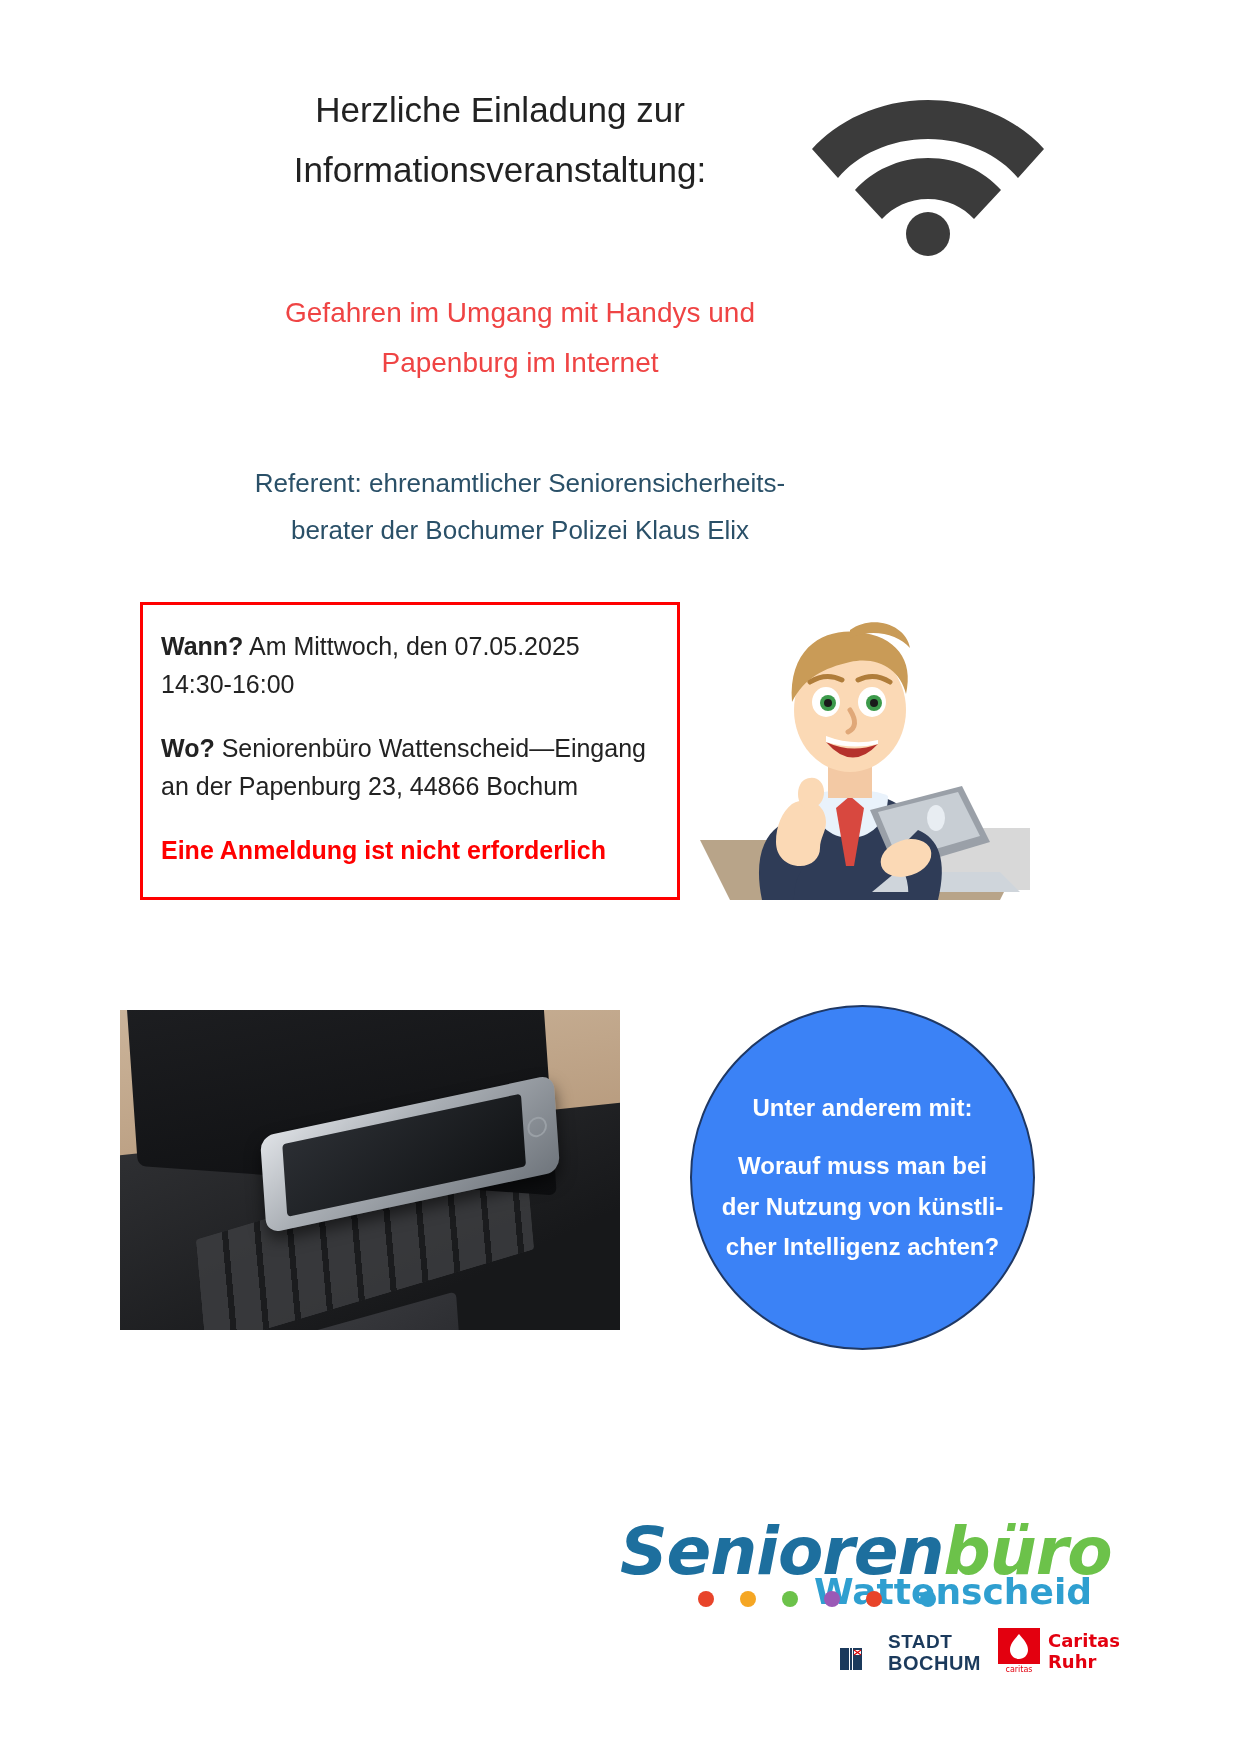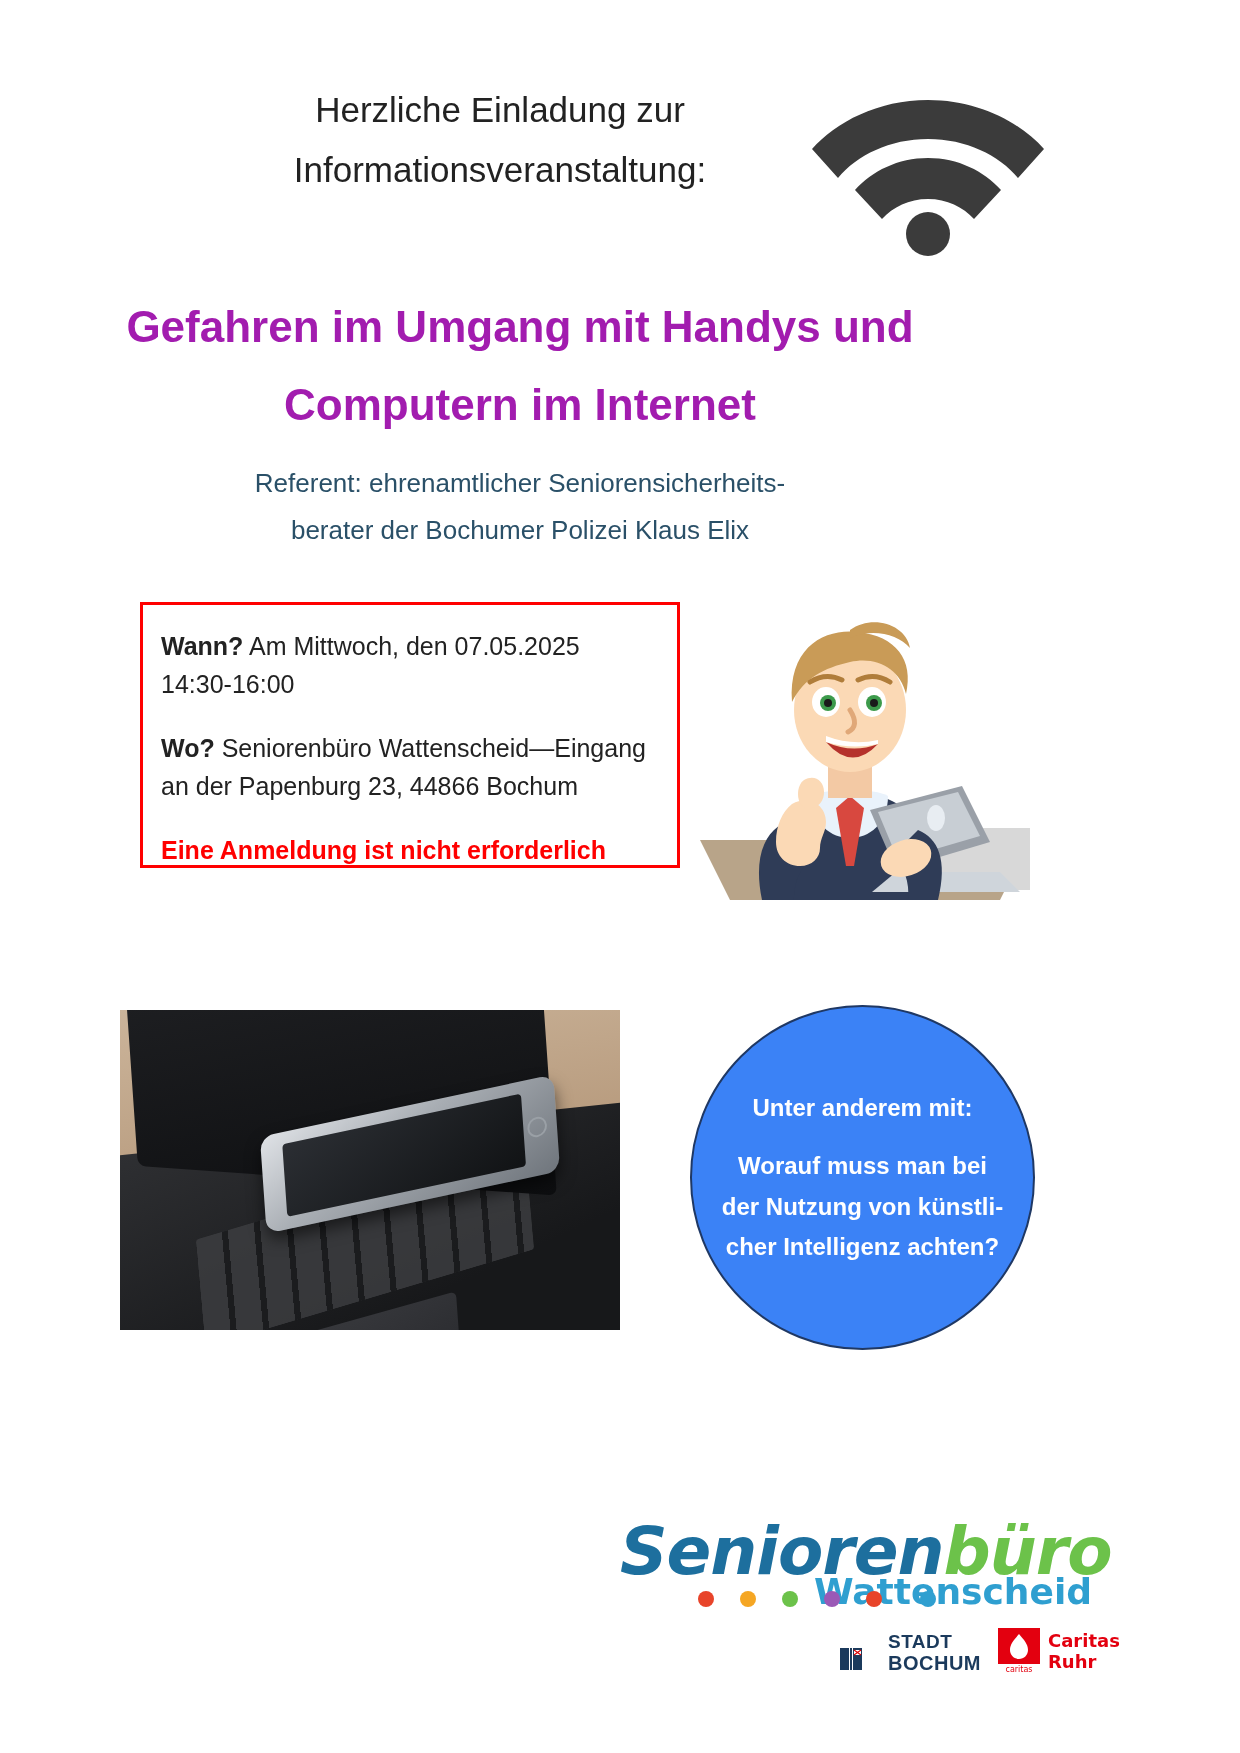--- a/index.html
+++ b/index.html
@@ -39,24 +39,24 @@
     height: 165px;
   }
 
   
   .main-title {
     position: absolute;
     top: 288px;
     left: 100px;
     width: 840px;
     text-align: center;
-    font-size: 44px;
-    font-weight: bold;
+    font-size: 28px;
+    font-weight: normal;
     line-height: 1.78;
-    color: #a21caf;
+    color: #ef4444;
   }
   .main-title .line { display: block; }
 
   
   .speaker {
     position: absolute;
     top: 460px;
     left: 150px;
     width: 740px;
     text-align: center;
@@ -65,21 +65,21 @@
     color: #2a5068;
   }
   .speaker .line { display: block; }
 
   
   .info-box {
     position: absolute;
     top: 602px;
     left: 140px;
     width: 540px;
-    height: 266px;
+    height: 298px;
     border: 3px solid #ff0000;
     box-sizing: border-box;
     padding: 22px 20px 0 18px;
   }
   .info-box p {
     margin: 0 0 26px 0;
     font-size: 25px;
     line-height: 1.52;
     color: #222222;
   }
@@ -322,21 +322,21 @@
     <g fill="#3b3b3b">
       <path d="M116 8 C66 8 24 30 0 57 L26 86 C45 63 78 47 116 47 C154 47 187 63 206 86 L232 57 C208 30 166 8 116 8 Z"></path>
       <path d="M116 66 C86 66 60 79 43 98 L70 127 C81 115 97 107 116 107 C135 107 151 115 162 127 L189 98 C172 79 146 66 116 66 Z"></path>
       <circle cx="116" cy="142" r="22"></circle>
     </g>
   </svg>
 </div>
 
 <div class="main-title">
   <span class="line">Gefahren im Umgang mit Handys und</span>
-  <span class="line">Computern im Internet</span>
+  <span class="line">Papenburg im Internet</span>
 </div>
 
 <div class="speaker">
   <span class="line">Referent: ehrenamtlicher Seniorensicherheits-</span>
   <span class="line">berater der Bochumer Polizei Klaus Elix</span>
 </div>
 
 <div class="info-box">
   <p>
     <b>Wann?</b><span>  Am Mittwoch, den 07.05.2025 14:30-16:00</span>

